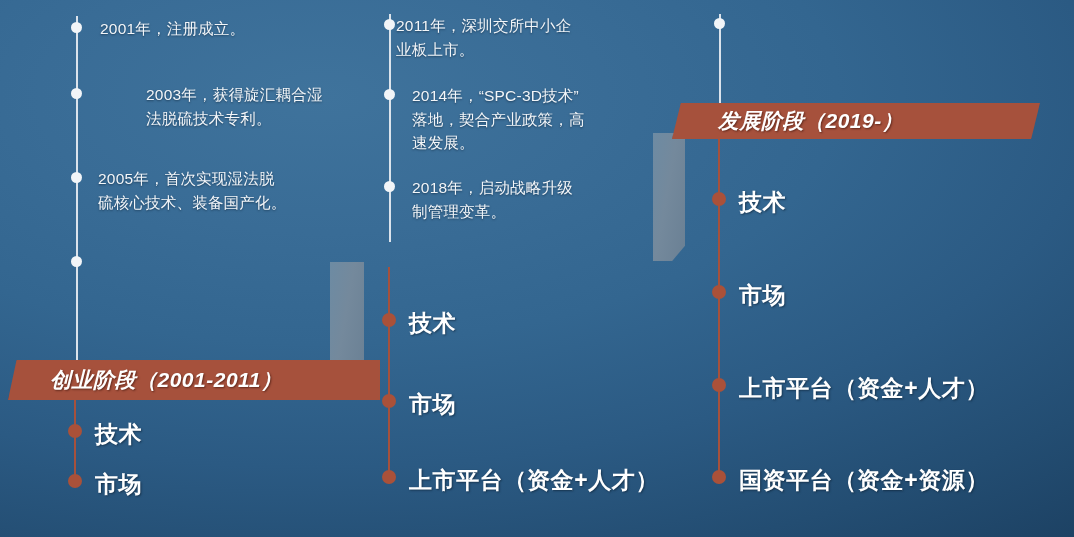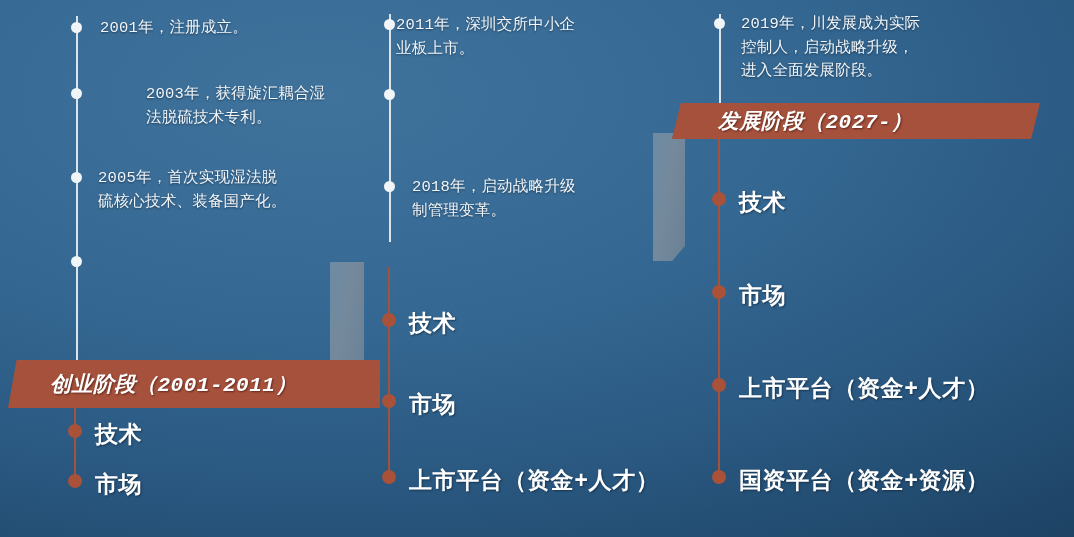--- a/index.html
+++ b/index.html
@@ -5,21 +5,21 @@
   html, body {
     margin: 0;
     padding: 0;
     background: #1b3a5c;
   }
   #slide {
     position: relative;
     width: 1074px;
     height: 537px;
     overflow: hidden;
-    font-family: Liberation Mono, monospace;
+    font-family: Liberation Sans, sans-serif;
     background:
       radial-gradient(ellipse 120% 115% at 30% 18%,
         #3f739c 0%,
         #396c96 22%,
         #336690 40%,
         #2b5a83 60%,
         #234d72 78%,
         #1d4264 92%,
         #1a3c5c 100%);
   }
@@ -119,64 +119,64 @@
   <div class="dot-white" style="left:71px; top:256px;"></div>
 
   <div class="event" style="left:100px; top:17px; width:240px;">2001年，注册成立。</div>
   <div class="event" style="left:100px; top:83px; width:240px;margin-left:46px;">2003年，获得旋汇耦合湿
 法脱硫技术专利。</div>
   <div class="event" style="left:98px; top:167px; width:250px;"> 2005年，首次实现湿法脱
 硫核心技术、装备国产化。</div>
 
   <div class="riser r1" style="left:330px; top:262px; width:34px; height:122px;"></div>
 
-  <div class="banner b1" style="left:8px; top:360px; width:330px; height:48px; padding-left:42px;">
+  <div class="banner b1" style="left:8px; top:360px; width:330px; height:40px; padding-left:42px;">
     <span>创业阶段（2001-2011）</span>
   </div>
 
   <div class="rail-orange" style="left:74px; top:396px; height:90px;"></div>
   <div class="dot-orange" style="left:68px; top:424px;"></div>
   <div class="dot-orange" style="left:68px; top:474px;"></div>
 
   <div class="blabel" style="left:95px; top:419px;">技术</div>
   <div class="blabel" style="left:95px; top:469px;">市场</div>
 
   <div class="rail-white" style="left:389px; top:14px; height:228px;"></div>
 
   <div class="dot-white" style="left:384px; top:19px;"></div>
   <div class="dot-white" style="left:384px; top:89px;"></div>
   <div class="dot-white" style="left:384px; top:181px;"></div>
 
   <div class="event" style="left:396px; top:14px; width:230px;">2011年，深圳交所中小企
 业板上市。</div>
+  <div class="event" style="left:412px; top:84px; width:230px;">2014年，“SPC-3D技术”
+落地，契合产业政策，高
+速发展。</div>
   <div class="event" style="left:412px; top:176px; width:230px;">2018年，启动战略升级
 制管理变革。</div>
 
   <div class="riser r2" style="left:653px; top:133px; width:32px; height:128px;"></div>
 
 
   <div class="rail-orange" style="left:388px; top:267px; height:215px;"></div>
   <div class="dot-orange" style="left:382px; top:313px;"></div>
   <div class="dot-orange" style="left:382px; top:394px;"></div>
   <div class="dot-orange" style="left:382px; top:470px;"></div>
 
   <div class="blabel" style="left:409px; top:308px;">技术</div>
   <div class="blabel" style="left:409px; top:389px;">市场</div>
   <div class="blabel" style="left:409px; top:465px;">上市平台（资金+人才）</div>
 
   <div class="rail-white" style="left:719px; top:14px; height:100px;"></div>
 
   <div class="dot-white" style="left:714px; top:18px;"></div>
 
-  <div class="event" style="left:741px; top:13px; width:245px;">2019年，川发展成为实际
-控制人，启动战略升级，
-进入全面发展阶段。</div>
 
   <div class="banner b3" style="left:672px; top:103px; width:322px; height:36px; padding-left:46px;">
-    <span>发展阶段（2027-）</span>
+    <span>发展阶段（2019-）</span>
   </div>
 
   <div class="rail-orange" style="left:718px; top:139px; height:343px;"></div>
   <div class="dot-orange" style="left:712px; top:192px;"></div>
   <div class="dot-orange" style="left:712px; top:285px;"></div>
   <div class="dot-orange" style="left:712px; top:378px;"></div>
   <div class="dot-orange" style="left:712px; top:470px;"></div>
 
   <div class="blabel" style="left:739px; top:187px;">技术</div>
   <div class="blabel" style="left:739px; top:280px;">市场</div>

